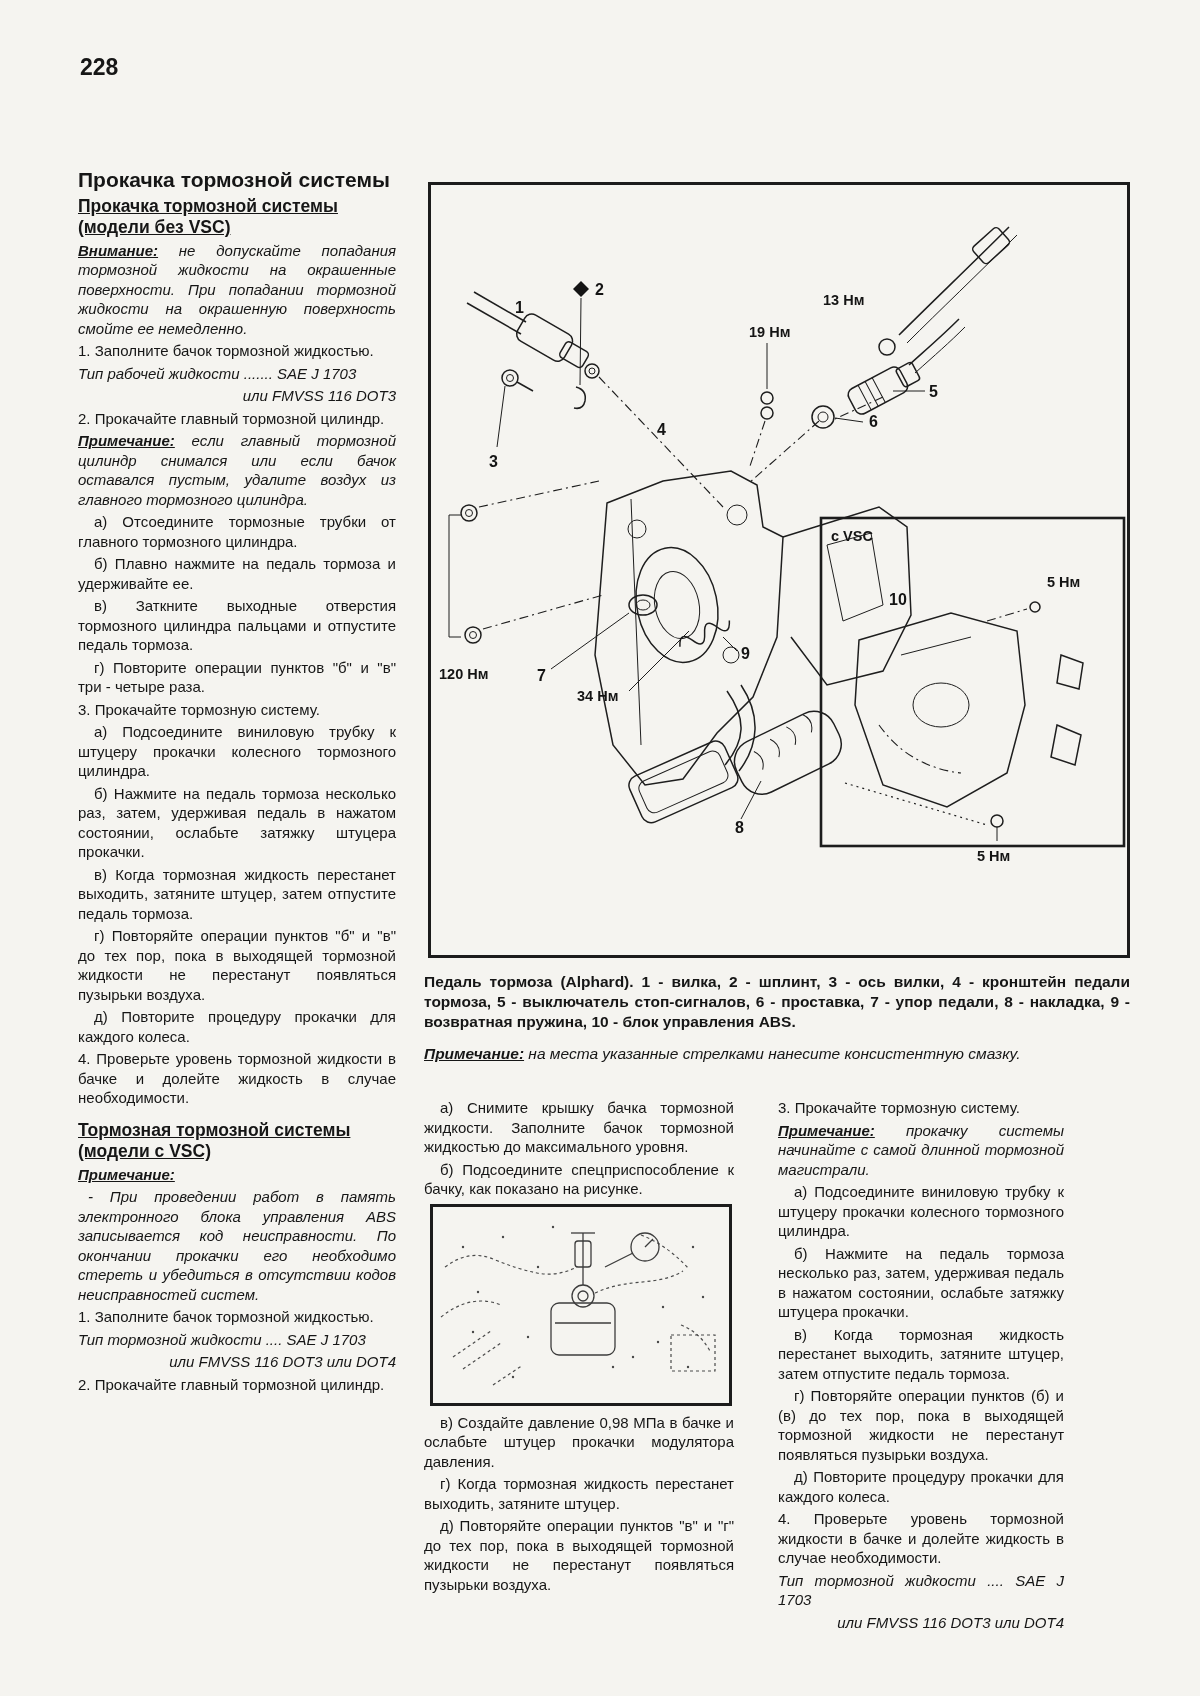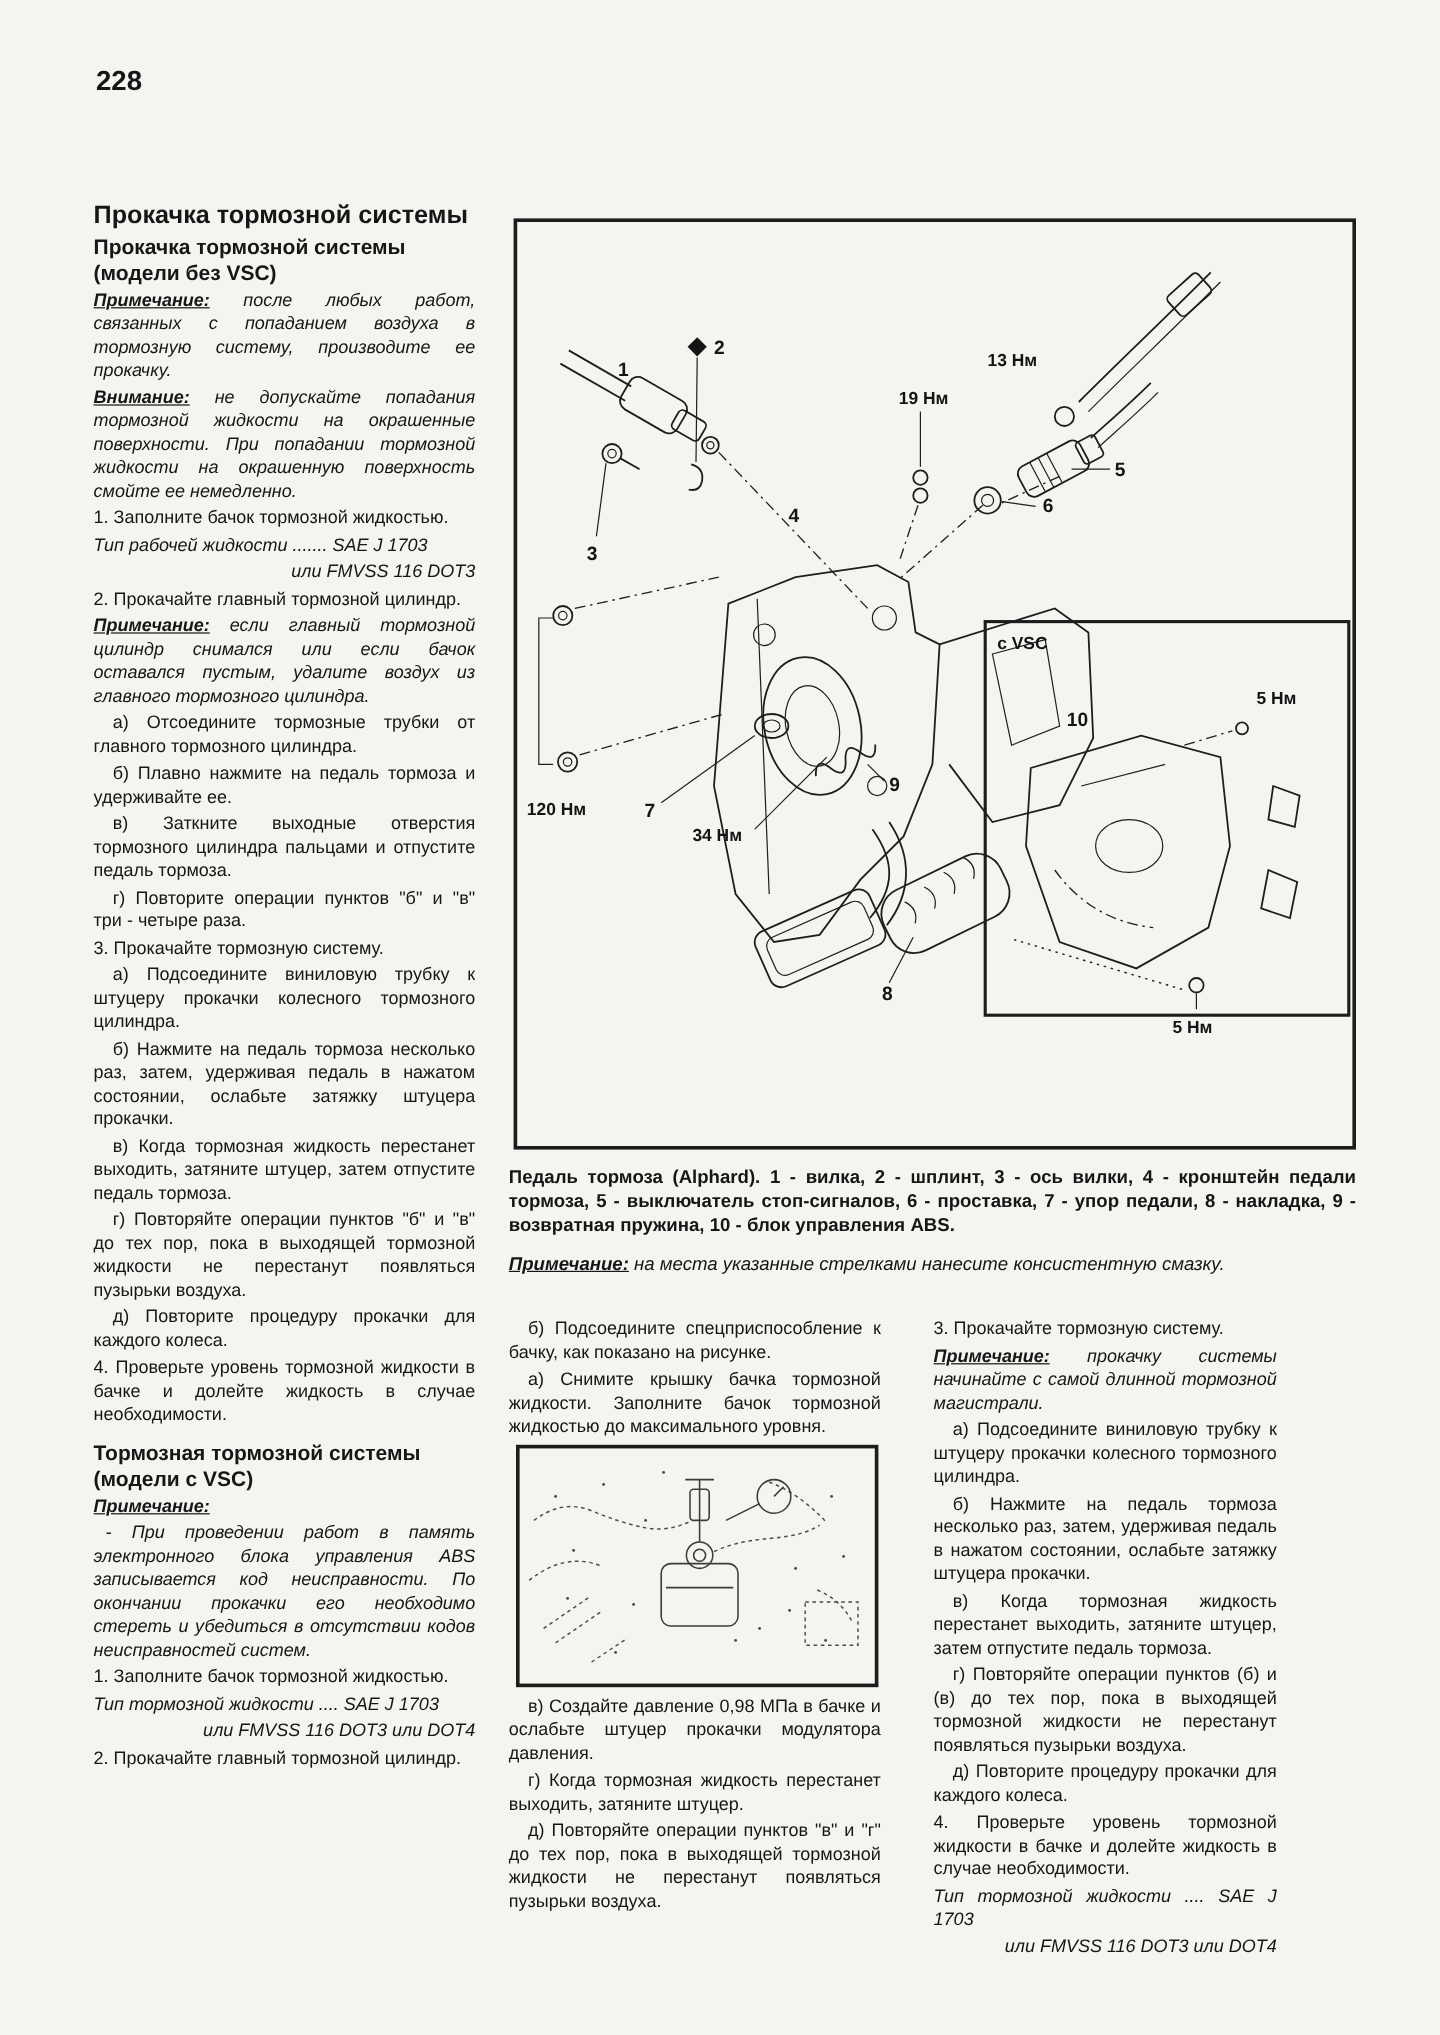--- a/index.html
+++ b/index.html
@@ -8,21 +8,21 @@
     background:#f5f4f0; color:#161616;
     font-family:"Liberation Sans", sans-serif;
     overflow:hidden;
   }
   .pagenum { position:absolute; left:80px; top:54px; font-size:23px; font-weight:bold; }
   .title   { position:absolute; left:78px; top:94px; font-size:36px; font-weight:bold; letter-spacing:.4px; }
 
   .col { position:absolute; font-size:15px; line-height:1.3; text-align:justify; }
   .col p { margin:0 0 3px 0; }
   .sec-title { font-size:21px; line-height:1.18; font-weight:bold; margin:0 0 7px 0; text-align:left; }
-  .sub-title { font-size:17.5px; line-height:1.2; font-weight:bold; margin:0 0 7px 0; text-align:left; }
+  .sub-title { font-size:17.5px; line-height:1.2; font-weight:bold; margin:0 0 7px 0; text-align:left;text-decoration:underline; }
   .vsc-gap { margin-top:12px !important; }
   .note { font-style:italic; }
   .note-label { font-weight:bold; text-decoration:underline; font-style:italic; }
   .step { text-indent:16px; }
   .dash { text-indent:10px; }
   .fluid { font-style:italic; }
   .fluid-r { font-style:italic; text-align:right; }
 
   .fig1 { position:absolute; left:428px; top:182px; width:702px; height:776px;
           border:3px solid #1c1c1c; box-sizing:border-box; }
@@ -48,21 +48,20 @@
 <body>
 
 <div class="page">
 
   <div class="pagenum">228</div>
 
   <div class="col" style="left:78px; top:168px; width:318px;">
     <p class="sec-title">Прокачка тормозной системы</p>
     <p class="sub-title">Прокачка тормозной системы (модели без VSC)</p>
 
-    <p class="note"><span class="note-label">Примечание:</span><span> после любых работ, связанных с попаданием воздуха в тормозную систему, производите ее прокачку.</span></p>
     <p class="note"><span class="note-label">Внимание:</span><span> не допускайте попадания тормозной жидкости на окрашенные поверхности. При попадании тормозной жидкости на окрашенную поверхность смойте ее немедленно.</span></p>
 
     <p>1. Заполните бачок тормозной жидкостью.</p>
     <p class="fluid">Тип рабочей жидкости ....... SAE J 1703</p>
     <p class="fluid-r">или FMVSS 116 DOT3</p>
     <p>2. Прокачайте главный тормозной цилиндр.</p>
 
     <p class="note"><span class="note-label">Примечание:</span><span> если главный тормозной цилиндр снимался или если бачок оставался пустым, удалите воздух из главного тормозного цилиндра.</span></p>
 
     <p class="step">а) Отсоедините тормозные трубки от главного тормозного цилиндра.</p>
@@ -210,22 +209,22 @@
       <circle class="ln" cx="566" cy="636" r="6"></circle>
       <path class="thin" d="M566 642 L566 656"></path>
       <text class="trq" x="546" y="676">5 Нм</text>
     </svg>
   </div>
 
   <div class="caption">Педаль тормоза (Alphard). 1 - вилка, 2 - шплинт, 3 - ось вилки, 4 - кронштейн педали тормоза, 5 - выключатель стоп-сигналов, 6 - проставка, 7 - упор педали, 8 - накладка, 9 - возвратная пружина, 10 - блок управления ABS.</div>
   <div class="fignote"><span class="note-label">Примечание:</span><span> на места указанные стрелками нанесите консистентную смазку.</span></div>
 
   <div class="col" style="left:424px; top:1098px; width:310px;">
+    <p class="step">а) Снимите крышку бачка тормозной жидкости. Заполните бачок тормозной жидкостью до максимального уровня.</p>
     <p class="step">б) Подсоедините спецприспособление к бачку, как показано на рисунке.</p>
-    <p class="step">а) Снимите крышку бачка тормозной жидкости. Заполните бачок тормозной жидкостью до максимального уровня.</p>
 
     <div class="fig2">
       <svg viewBox="0 0 296 196" width="296" height="196">
         <path class="skd" d="M12 60 q24 -18 48 -8 t44 14 t40 -6"></path>
         <path class="skd" d="M8 110 q30 -24 60 -12"></path>
         <path class="skd" d="M208 28 q26 10 48 34"></path>
         <path class="skd" d="M248 118 q20 8 30 28"></path>
         <path class="skd" d="M20 150 l38 -26 M30 162 l38 -26 M60 178 l30 -20"></path>
         <rect class="sk" x="118" y="96" width="64" height="52" rx="8"></rect>
         <path class="sk" d="M122 116 L178 116"></path>

